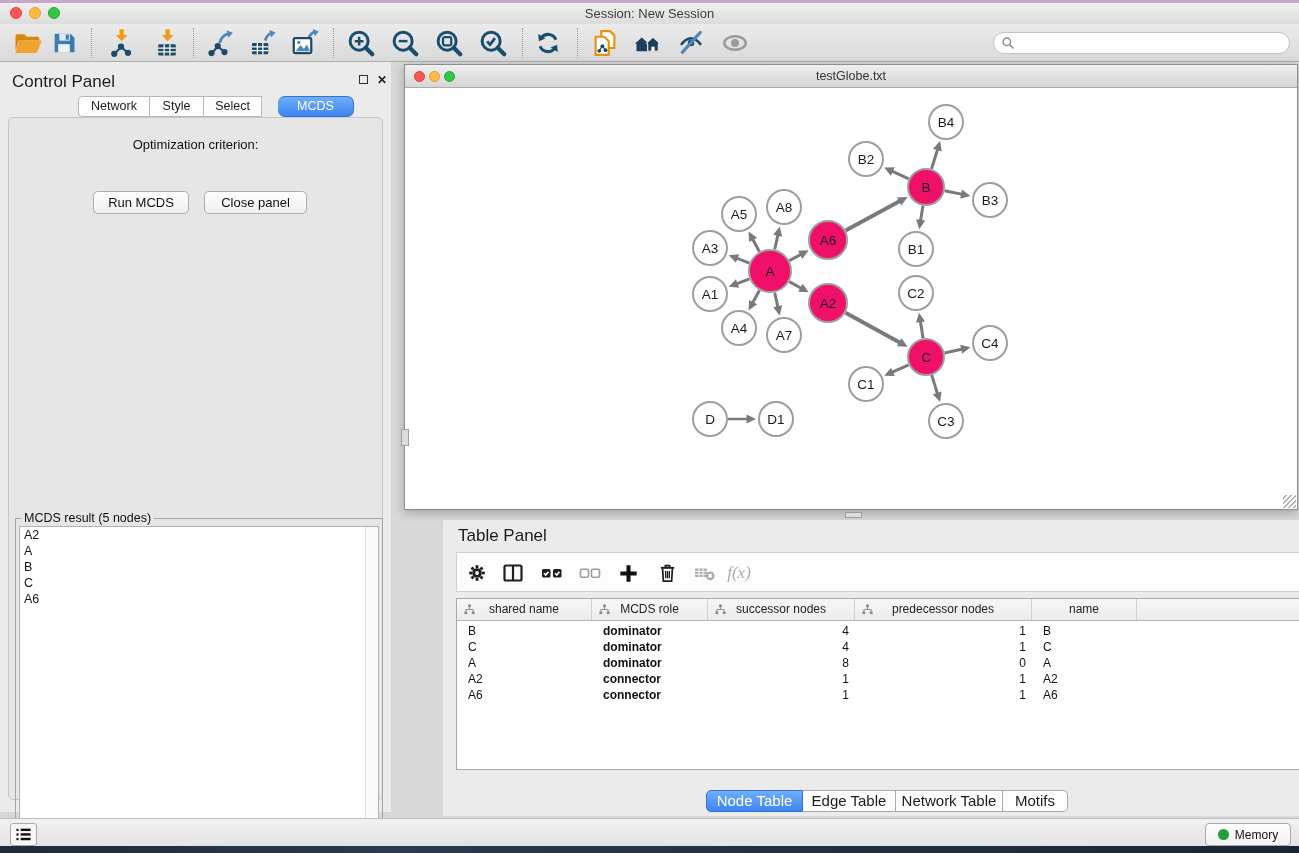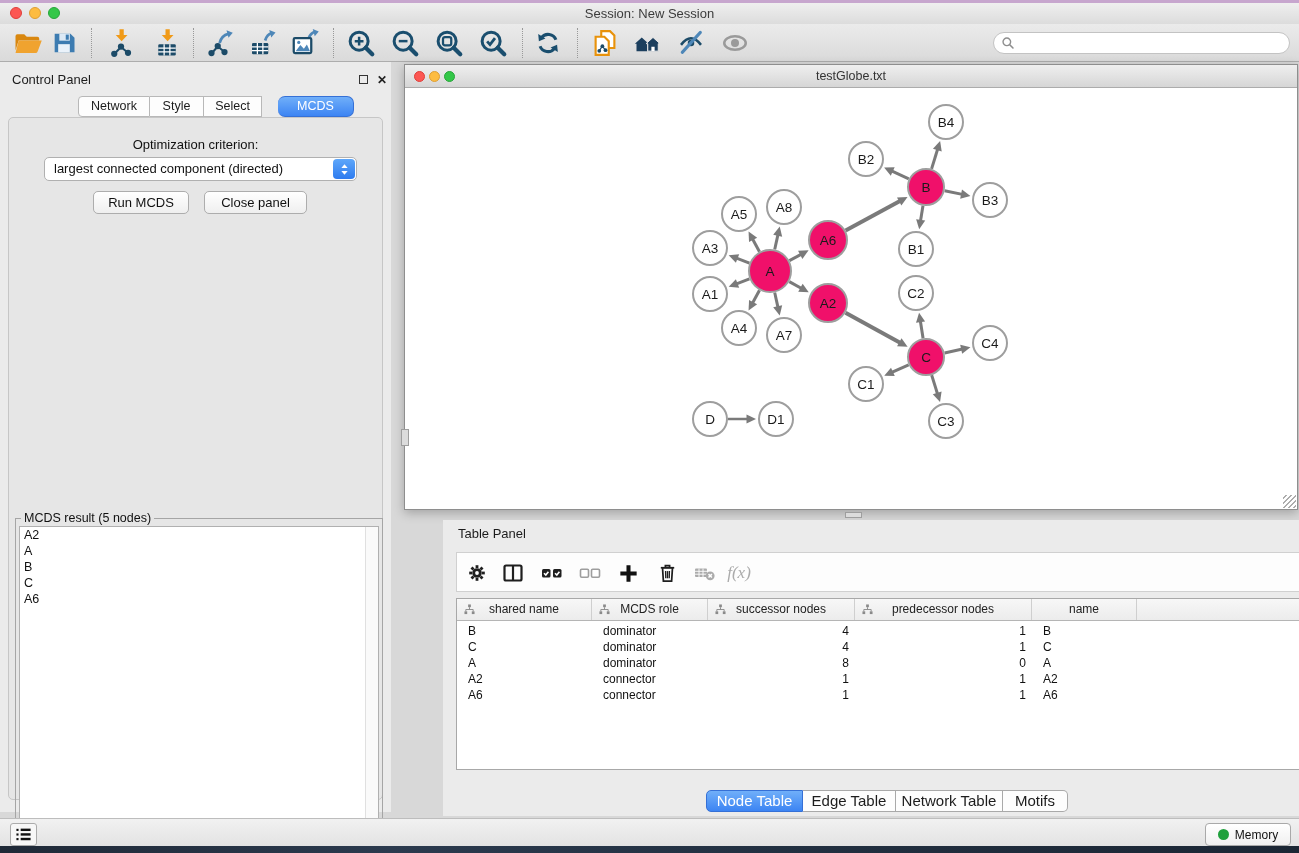--- a/index.html
+++ b/index.html
@@ -26,21 +26,21 @@
            align-items:center; justify-content:center; }
   .tsep { position:absolute; top:4px; height:30px; width:0; border-left:1px dotted #999; }
   #searchbox { position:absolute; left:993px; top:8px; width:297px; height:22px; background:#fff;
                border:1px solid #C3C3C3; border-radius:11px; display:flex; align-items:center;
                padding-left:7px; }
   #searchbox input { border:none; outline:none; flex:1; font-size:12px; background:transparent;
                      font-family:"Liberation Sans", sans-serif; }
 
   
   #control-panel { position:absolute; left:0; top:62px; width:391px; height:750px; background:#EBEBEB; }
-  .panel-head { position:absolute; font-size:13px; color:#1c1c1c; }
+  .panel-head { position:absolute; font-size:17px; color:#1c1c1c; }
   .float-btn { position:absolute; width:9px; height:9px; border:1.4px solid #333; background:transparent; }
   .close-btn { position:absolute; font-size:12px; font-weight:bold; color:#222; line-height:12px; }
   .cp-tab { position:absolute; top:34px; height:21px; line-height:19px; text-align:center;
             font-size:12.5px; color:#1c1c1c; background:#FDFDFD; border:1px solid #B8B8B8;
             border-left:none; }
   .cp-tab.first { border-left:1px solid #B8B8B8; border-radius:4px 0 0 4px; }
   .cp-tab.last { border-radius:0 4px 4px 0; }
   .cp-tab.active { background:linear-gradient(#70AFF9,#3C84F3); color:#fff; border-color:#3570D6; }
   #cp-content { position:absolute; left:8px; top:55px; width:375px; height:683px;
                 background:#E6E6E6; border:1px solid #C6C6C6; border-radius:5px; }
@@ -94,21 +94,21 @@
   #tp-header { display:grid; grid-template-columns:135px 116px 147px 177px 105px auto; height:22px;
                background:linear-gradient(#F7F7F7,#ECECEC); border-bottom:1px solid #B5B5B5; }
   .hcell { position:relative; font-size:12px; color:#222; text-align:center; line-height:21px;
            border-right:1px solid #CFCFCF; overflow:hidden; }
   .hcell .tree { position:absolute; left:7px; top:5px; }
   .hcell.nofill { border-right:none; }
   #tp-body { margin-top:2px; }
   .trow { display:grid; grid-template-columns:135px 116px 147px 177px 105px auto; height:16px;
           align-items:center; font-size:12px; color:#111; }
   .trow span:nth-child(1){ padding-left:11px; }
-  .trow span:nth-child(2){ padding-left:11px; }
+  .trow span:nth-child(2){ padding-left:11px;font-weight:bold; }
   .trow span:nth-child(3){ text-align:right; padding-right:6px; }
   .trow span:nth-child(4){ text-align:right; padding-right:6px; }
   .trow span:nth-child(5){ padding-left:11px; }
   #tp-vscroll { position:absolute; right:0; top:0; bottom:0; width:12px; background:#F3F3F3;
                 border-left:1px solid #D8D8D8; }
   #tp-tabs { position:absolute; left:263px; top:270px; height:22px; display:flex; }
   .tp-tab { height:22px; line-height:20px; font-size:15px; color:#1c1c1c; text-align:center;
             background:#FDFDFD; border:1px solid #A9A9A9; border-left:none; padding:0 14px; }
   .tp-tab.first { border-left:1px solid #A9A9A9; border-radius:5px 0 0 5px; }
   .tp-tab.last { border-radius:0 5px 5px 0; }
@@ -294,29 +294,20 @@
     <span class="float-btn" style="left:359px; top:13px;"></span>
     <span class="close-btn" style="left:377px; top:12px;">✕</span>
 
     <div class="cp-tab first" style="left:78px; width:72px;">Network</div>
     <div class="cp-tab" style="left:150px; width:54px;">Style</div>
     <div class="cp-tab" style="left:204px; width:58px;">Select</div>
     <div class="cp-tab last active" style="left:278px; width:76px;border-radius:7px;">MCDS</div>
 
     <div id="cp-content">
       <div id="opt-label">Optimization criterion:</div>
-      <div id="opt-select">
-        <span>largest connected component (directed)</span>
-        <span id="opt-stepper">
-          <svg width="11" height="15" viewBox="0 0 14 18">
-              <path d="M3 7L7 2.4 11 7z" fill="#fff"></path>
-              <path d="M3 11l4 4.6 4-4.6z" fill="#fff"></path>
-            </svg>
-        </span>
-      </div>
       <div class="cp-btn" style="left:84px; width:96px;">Run MCDS</div>
       <div class="cp-btn" style="left:195px; width:103px;">Close panel</div>
 
       <div id="mcds-box">
         <legend class="lg">MCDS result (5 nodes)</legend>
         <div id="mcds-list">
           <div id="mcds-scroll"></div>
         <div class="mcds-item">A2</div>
             <div class="mcds-item">A</div>
             <div class="mcds-item">B</div>

